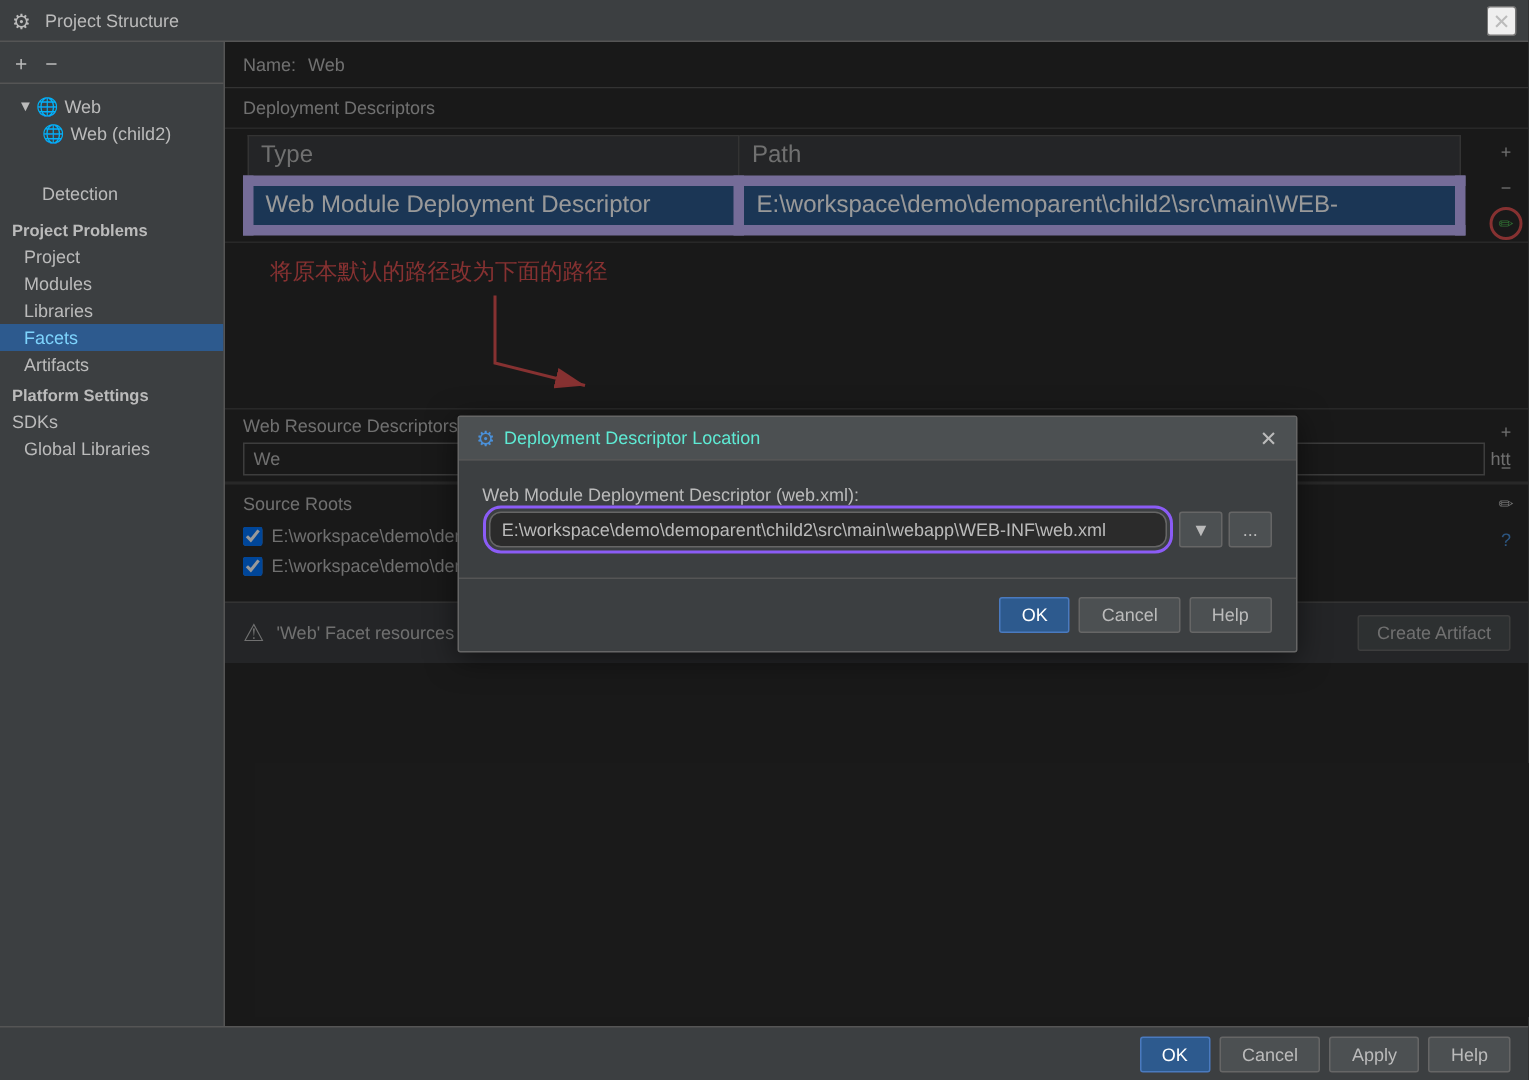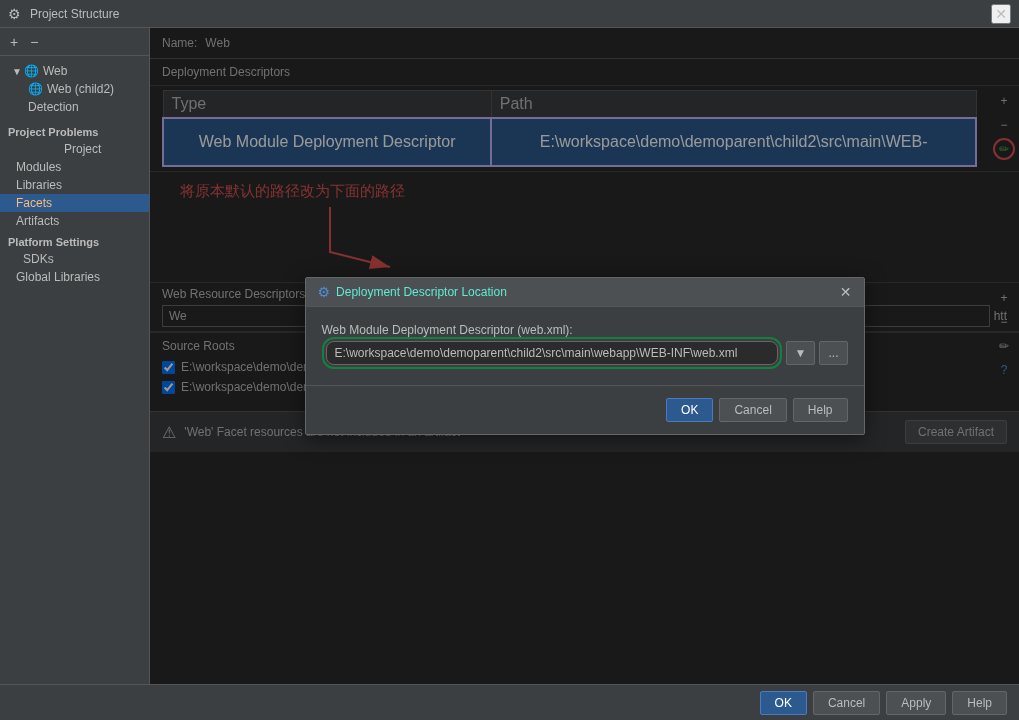--- a/index.html
+++ b/index.html
@@ -13,39 +13,39 @@
 
     .main-content { display: flex; flex: 1; overflow: hidden; }
 
     
     .sidebar { width: 150px; background: #3c3f41; border-right: 1px solid #555; display: flex; flex-direction: column; flex-shrink: 0; }
     .sidebar-toolbar { height: 28px; display: flex; align-items: center; padding: 0 6px; gap: 4px; border-bottom: 1px solid #555; }
     .sidebar-toolbar-btn { background: none; border: none; color: #bbbbbb; cursor: pointer; font-size: 14px; padding: 2px 4px; }
 
     .sidebar-tree { flex: 1; overflow-y: auto; padding: 2px 0; }
     .tree-node { display: flex; align-items: center; padding: 2px 4px; cursor: pointer; }
-    .tree-node.selected { background: #2d5a8e; color: #fdba74; }
+    .tree-node.selected { background: #2d5a8e; color: #7dd3fc; }
     .tree-node-icon { margin-right: 4px; font-size: 12px; }
     .tree-node-label { font-size: 12px; }
     .tree-arrow { display: inline-block; width: 12px; font-size: 10px; }
 
     .sidebar-section { padding: 6px 8px 2px 8px; font-size: 11px; font-weight: bold; color: #bbbbbb; }
 
     
     .right-panel { flex: 1; background: #2b2b2b; display: flex; flex-direction: column; overflow: hidden; position: relative; }
 
     .name-row { display: flex; align-items: center; padding: 8px 12px; border-bottom: 1px solid #555; }
     .name-label { color: #bbbbbb; margin-right: 8px; font-size: 12px; }
     .name-value { color: #bbbbbb; font-size: 12px; }
 
     .section-header { padding: 6px 12px; font-size: 12px; color: #bbbbbb; border-bottom: 1px solid #444; background: #2b2b2b; }
 
     table { width: calc(100% - 30px); border-collapse: collapse; font-size: 16px; }
     th { background: #3c3f41; color: #bbbbbb; padding: 4px 8px; text-align: left; border: 1px solid #555; font-weight: normal; }
-    td { padding: 14px 8px; border: 2px solid #c4b5fd; color: #bbbbbb; text-align: center; }
+    td { padding: 4px 8px; border: 7px solid #c4b5fd; color: #bbbbbb; }
     tr.selected-row td { background: #2d5a8e; color: white; }
 
     .annotation-area { padding: 20px 40px; position: relative; height: 120px; }
     .annotation-text { color: #e05252; font-size: 16px; position: absolute; top: 20px; left: 60px; }
 
     .source-roots-section { padding: 6px 12px; border-top: 1px solid #444; }
     .source-roots-label { font-size: 12px; color: #bbbbbb; margin-bottom: 4px; }
     .checkbox-row { display: flex; align-items: center; padding: 3px 0; }
     .checkbox-row input[type="checkbox"] { margin-right: 6px; }
     .checkbox-row span { font-size: 12px; color: #bbbbbb; }
@@ -62,21 +62,21 @@
     
     .modal-overlay { position: absolute; top: 0; left: 0; right: 0; bottom: 0; background: rgba(0,0,0,0.4); display: flex; align-items: center; justify-content: center; z-index: 100; }
     .modal { background: #3c3f41; border: 1px solid #666; border-radius: 2px; width: 560px; box-shadow: 0 4px 20px rgba(0,0,0,0.5); }
     .modal-title-bar { background: #4c5052; padding: 6px 12px; display: flex; align-items: center; justify-content: space-between; border-bottom: 1px solid #555; }
     .modal-title-icon { color: #4a90d9; margin-right: 6px; font-size: 14px; }
     .modal-title-text { color: #5eead4; font-size: 12px; flex: 1; }
     .modal-close { background: none; border: none; color: #bbbbbb; cursor: pointer; font-size: 14px; }
     .modal-body { padding: 16px; }
     .modal-label { font-size: 12px; color: #bbbbbb; margin-bottom: 0; }
     .modal-input-row { display: flex; align-items: center; gap: 4px; }
-    .modal-input-wrapper { flex: 1; border: 2px solid #15803d; border-radius: 12px; padding: 2px; }
+    .modal-input-wrapper { flex: 1; border: 2px solid #8b5cf6; border-radius: 12px; padding: 2px; }
     .modal-input { width: 100%; padding: 4px 8px; background: #2b2b2b; border: 1px solid #666; color: #bbbbbb; font-size: 12px; border-radius: 8px; outline: none; }
     .modal-dropdown-btn { padding: 4px 8px; background: #4c5052; border: 1px solid #666; color: #bbbbbb; cursor: pointer; font-size: 12px; border-radius: 2px; }
     .modal-browse-btn { padding: 4px 8px; background: #4c5052; border: 1px solid #666; color: #bbbbbb; cursor: pointer; font-size: 12px; border-radius: 2px; }
     .modal-footer { display: flex; justify-content: flex-end; gap: 6px; padding: 12px 16px; border-top: 1px solid #555; }
     .modal-btn { padding: 4px 14px; border: 1px solid #666; color: #bbbbbb; cursor: pointer; font-size: 12px; border-radius: 2px; background: #4c5052; }
     .modal-btn.ok { background: #2d5a8e; border-color: #4a7abf; color: white; }
 
     .dd-section-wrapper { position: relative; padding: 4px 12px; border-bottom: 1px solid #444; }
     .dd-section-actions { position: absolute; right: 4px; top: 4px; display: flex; flex-direction: column; gap: 2px; }
     .icon-btn { width: 22px; height: 22px; background: none; border: none; color: #bbbbbb; cursor: pointer; font-size: 12px; display: flex; align-items: center; justify-content: center; border-radius: 2px; }
@@ -106,44 +106,44 @@
         <div style="padding: 4px 8px;">
           <div class="tree-node" style="padding-left: 4px;">
             <span class="tree-arrow">▼</span>
             <span class="tree-node-icon">🌐</span>
             <span class="tree-node-label">Web</span>
           </div>
           <div class="tree-node" style="padding-left: 20px;">
             <span class="tree-node-icon">🌐</span>
             <span class="tree-node-label">Web (child2)</span>
           </div>
-          <div class="tree-node" style="padding-left: 20px;">
+          <div class="tree-node" style="padding-left: 20px; margin-top: 22px;">
             <span class="tree-node-label">Detection</span>
           </div>
         </div>
 
         <div class="sidebar-section">Project Problems</div>
-        <div class="tree-node" style="padding-left: 16px; margin-left: 48px;">
+        <div class="tree-node" style="padding-left: 16px;">
           <span class="tree-node-label">Project</span>
         </div>
         <div class="tree-node" style="padding-left: 16px;">
           <span class="tree-node-label">Modules</span>
         </div>
         <div class="tree-node" style="padding-left: 16px;">
           <span class="tree-node-label">Libraries</span>
         </div>
         <div class="tree-node selected" style="padding-left: 16px;">
           <span class="tree-node-label">Facets</span>
         </div>
         <div class="tree-node" style="padding-left: 16px;">
           <span class="tree-node-label">Artifacts</span>
         </div>
 
         <div class="sidebar-section">Platform Settings</div>
-        <div class="tree-node" style="padding-left: 23px;">
+        <div class="tree-node" style="padding-left: 8px;">
           <span class="tree-node-label">SDKs</span>
         </div>
         <div class="tree-node" style="padding-left: 16px;">
           <span class="tree-node-label">Global Libraries</span>
         </div>
 
       </div>
     </div>
 
     <div class="right-panel">

